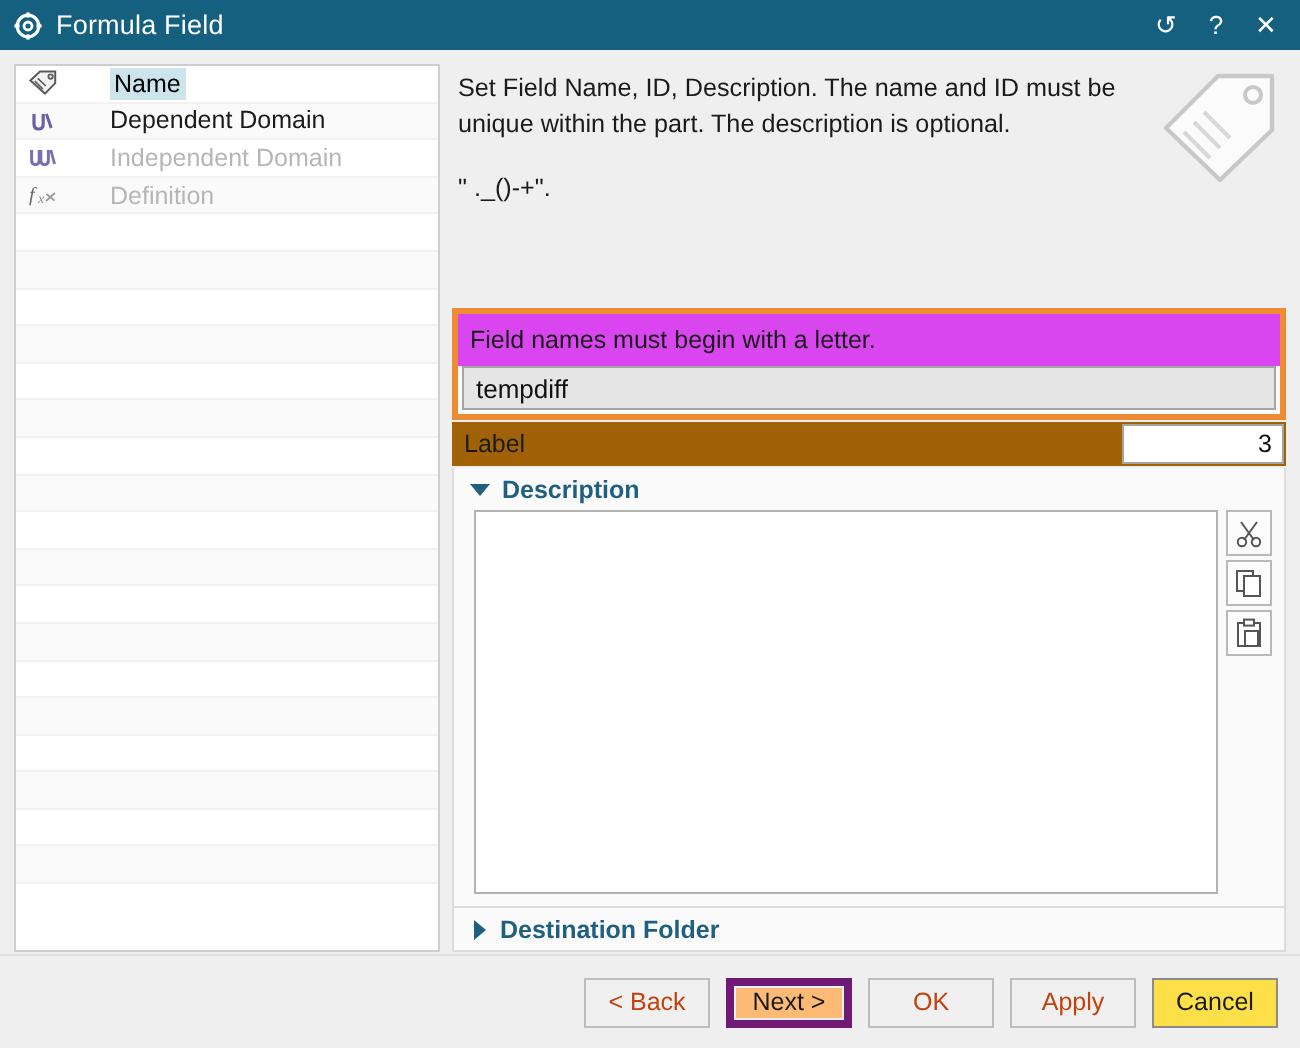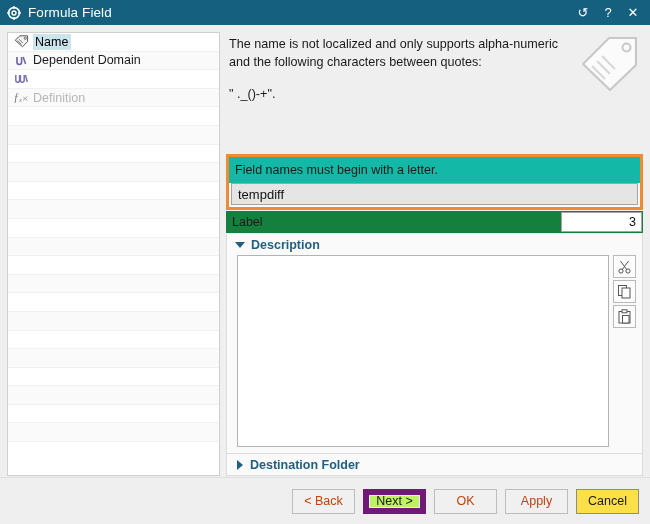--- a/index.html
+++ b/index.html
@@ -77,21 +77,21 @@
     font-size: 12.5px;
     border-bottom: 1px solid #f1f1f1;
   }
   .side-row.alt { background: #fafafa; }
   .side-row .s-ic {
     width: 16px; height: 15px;
     margin-right: 4px;
     flex: 0 0 16px;
     display: flex; align-items: center; justify-content: center;
   }
-  .side-row .s-label { white-space: nowrap; }
+  .side-row .s-label { white-space: nowrap; margin-left: 22px; }
   .side-row.selected .s-label {
     background: #cce4ec;
     padding: 1px 3px 1px 2px;
     color: #000;
   }
   .side-row.enabled .s-label { color: #1a1a1a; }
   .side-row.disabled .s-label { color: #b6b6b6; }
 
   
   .right {
@@ -126,41 +126,41 @@
   
   .name-group {
     border: 3px solid #ef8b33;
     background: #fafafa;
     margin-top: 4px;
   }
   .hint {
     font-size: 12.5px;
     color: #1a1a1a;
     padding: 6px 0 6px 6px;
-    background: #14b8a6;
+    background: #d946ef;
   }
   .name-input-wrap { padding: 0 2px 2px 2px; }
   .name-input {
     width: 100%;
     height: 22px;
     border: 1px solid #a4a4a4;
     background: #e5e5e5;
     font-size: 13px;
     font-family: "Liberation Sans", sans-serif;
     padding: 0 4px 0 6px;
     color: #111;
     outline: none;
     position: relative;
   }
 
   
   .label-row {
     display: flex;
     align-items: center;
-    background: #15803d;
+    background: #a16207;
     height: 22px;
     margin-top: 1px;
     padding-left: 6px;
   }
   .label-row .lr-name {
     font-size: 12.5px;
     color: #1a1a1a;
     flex: 1;
   }
   .label-row .lr-val {
@@ -270,22 +270,22 @@
     font-family: "Liberation Sans", sans-serif;
     border: 1px solid #bdbdbd;
     background: #f0f0f0;
     color: #c2410c;
     cursor: default;
     display: flex; align-items: center; justify-content: center;
   }
   .btn.enabled { color: #1a1a1a; border-color: #8c8c8c; background: #fde047; }
   .btn.focused {
     color: #1a1a1a;
-    background: #bef264;
-    border: 6px solid #701a75;
+    background: #fdba74;
+    border: 4px solid #701a75;
     box-shadow: inset 0 0 0 1px #e2f1f6;
   }
 </style>
 </head>
 <body>
 
 <div class="window">
 
   <div class="titlebar">
     <span class="tb-gear">
@@ -334,20 +334,21 @@
       </div>
 
       <div class="side-row disabled">
         <span class="s-ic">
           <svg width="15" height="13" viewBox="0 0 15 13">
             <path d="M1.8 3 L1.8 8 Q1.8 10.3 3.7 10.3 Q5.6 10.3 5.6 8 L5.6 3" fill="none" stroke="#7a6fb4" stroke-width="1.5"></path>
             <path d="M6.4 3 L6.4 8 Q6.4 10.3 8.3 10.3 Q10.2 10.3 10.2 8 L10.2 3" fill="none" stroke="#7a6fb4" stroke-width="1.5"></path>
             <path d="M11.4 3 L13.3 10" fill="none" stroke="#7a6fb4" stroke-width="1.4"></path>
           </svg>
         </span>
+        <span class="s-label">Independent Domain</span>
       </div>
 
       <div class="side-row alt disabled">
         <span class="s-ic">
           <svg width="15" height="13" viewBox="0 0 15 13">
             <text x="0.5" y="9.5" font-family="Liberation Serif, serif" font-size="10" font-style="italic" fill="#6b6b6b">f</text>
             <text x="5" y="10.5" font-family="Liberation Serif, serif" font-size="7" font-style="italic" fill="#8e8e8e">x</text>
             <path d="M9 9.5 L13.5 5.5 M9.2 6 L13.3 9.3" stroke="#9a9a9a" stroke-width="0.9" fill="none"></path>
           </svg>
         </span>
@@ -377,21 +378,21 @@
     <div class="right">
 
       <div class="intro">
         <span class="tag-illus">
           <svg width="60" height="58" viewBox="0 0 60 58">
             <path d="M3 30 L29 4 L56 4 L56 31 L30 56 Z" fill="#ffffff" stroke="#bcbcbc" stroke-width="2.2" stroke-linejoin="round"></path>
             <circle cx="46.5" cy="13.5" r="4" fill="none" stroke="#bcbcbc" stroke-width="2"></circle>
             <path d="M12 32 L25 45 M17 27 L30 40 M22 22 L35 35" stroke="#cfcfcf" stroke-width="2" fill="none"></path>
           </svg>
         </span>
-        <p>The name is not localized and only supports alpha-numeric and the following characters between quotes:</p>
+        <p>Set Field Name, ID, Description.  The name and ID must be unique within the part.  The description is optional.</p>
         <p class="chars">" ._()-+".</p>
       </div>
 
       <div class="name-group">
         <div class="hint">Field names must begin with a letter.</div>
         <div class="name-input-wrap">
           <input class="name-input" type="text" autofocus="" value="tempdiff" style="">
         </div>
       </div>
 

